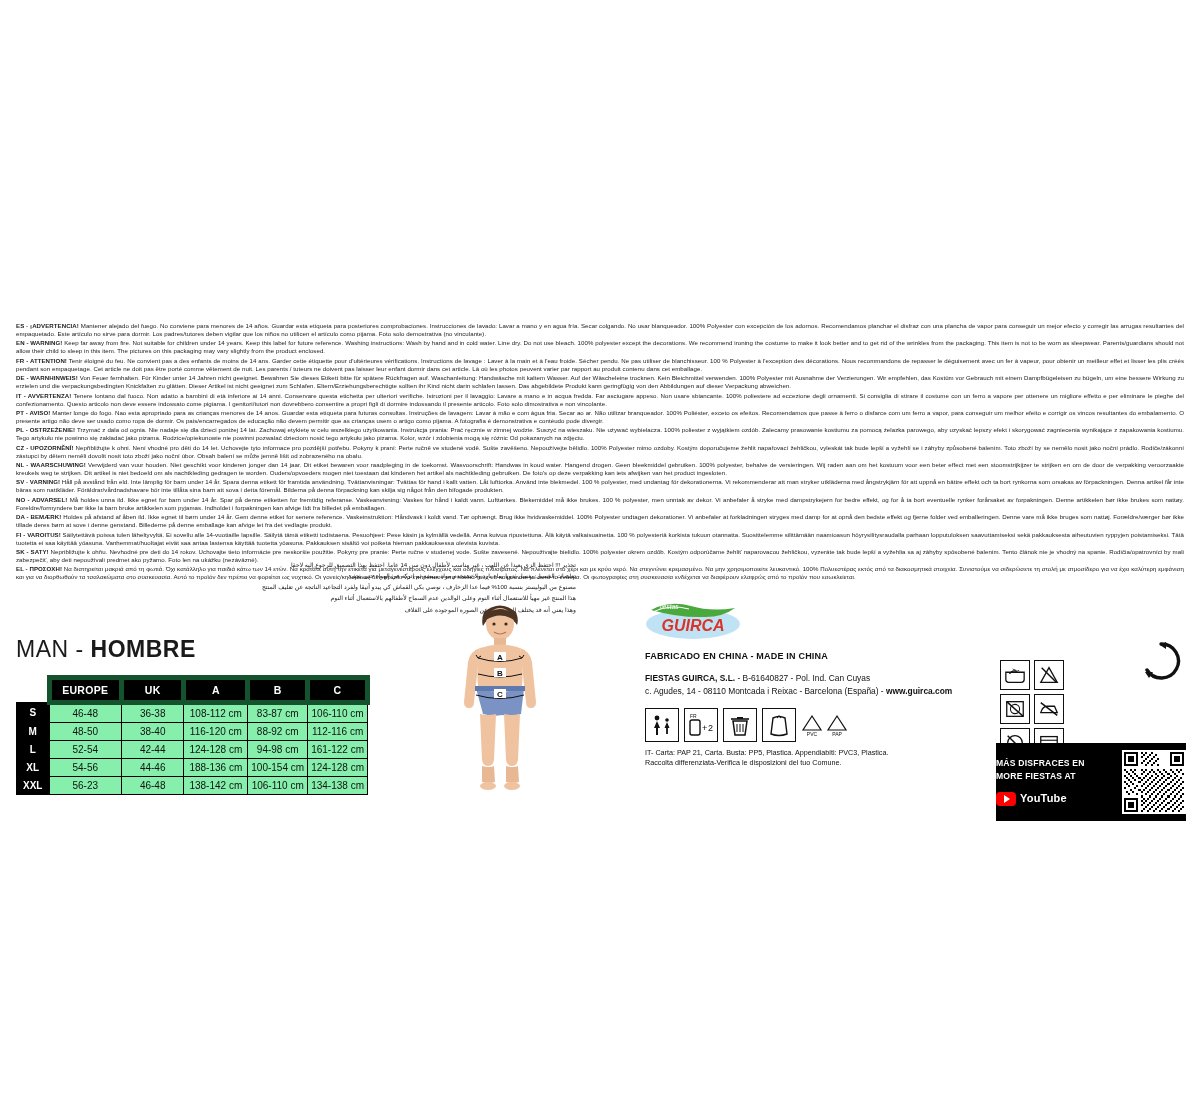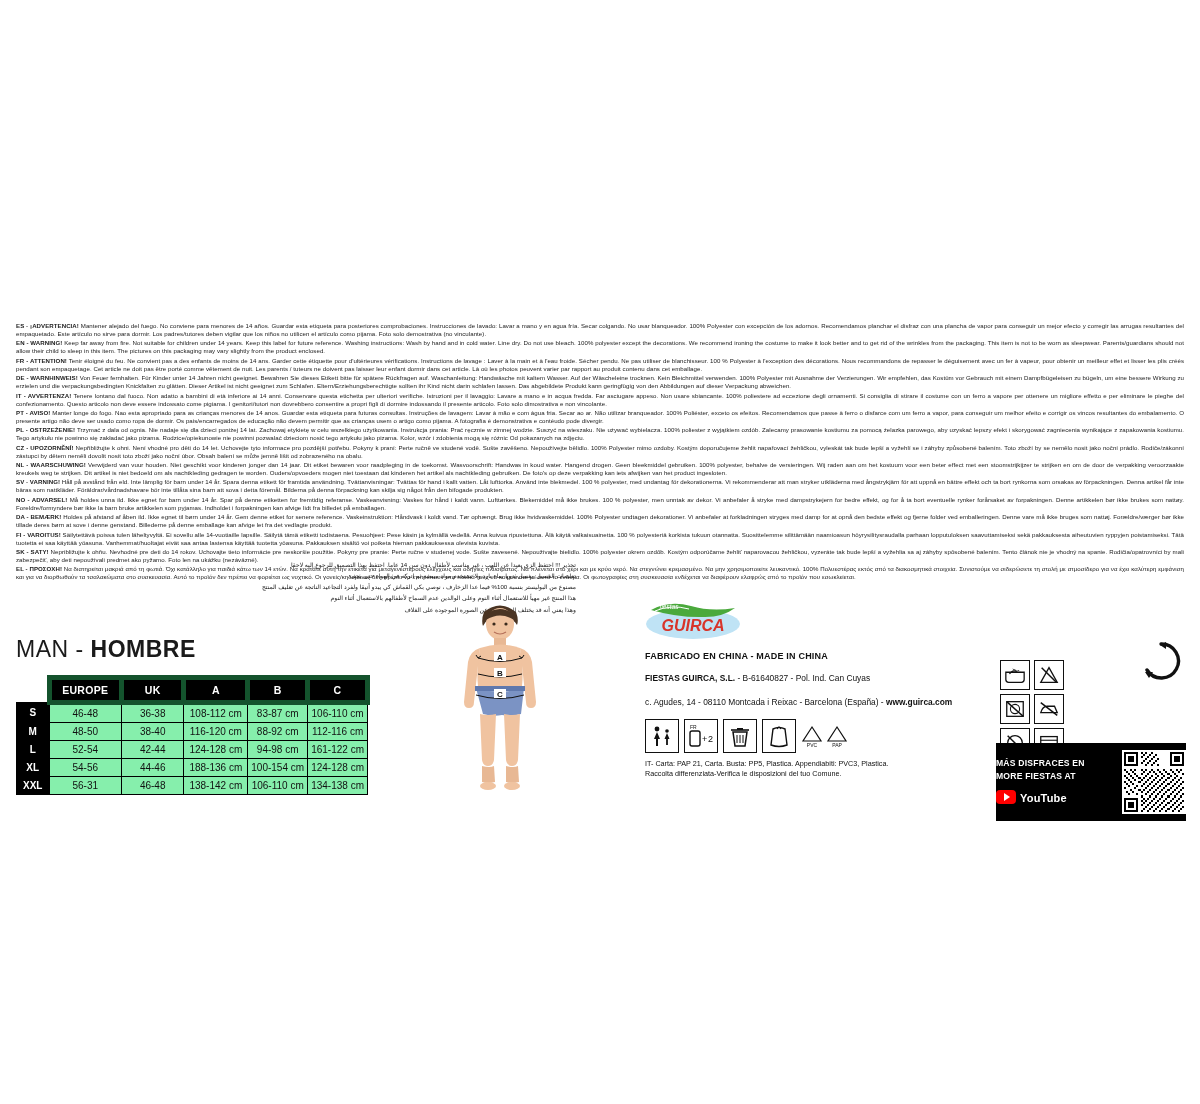--- a/index.html
+++ b/index.html
@@ -120,21 +120,21 @@
     width: 96px;
     height: 44px;
     margin-bottom: 8px;
   }
   #made-in {
     font-size: 9px;
     font-weight: bold;
     letter-spacing: 0.2px;
     margin-bottom: 8px;
   }
-  #company-name { font-size: 8.4px; margin-bottom: 12px; }
+  #company-name { font-size: 8.4px; margin-bottom: 1px; }
   #company-name b { font-weight: bold; }
   #company-addr { font-size: 8.4px; margin-bottom: 10px; }
   #company-addr b { font-weight: bold; }
 
   #pictos-row {
     display: flex;
     align-items: center;
     gap: 5px;
     margin-bottom: 6px;
   }
@@ -199,21 +199,21 @@
   #promo-text {
     flex: 1;
     font-size: 8.6px;
     font-weight: bold;
     line-height: 1.5;
     letter-spacing: 0.2px;
   }
   #yt-pill {
     margin-top: 7px;
     display: inline-flex;
-    align-items: flex-start;
+    align-items: flex-end;
     gap: 4px;
   }
   #yt-mark {
     width: 20px;
     height: 14px;
     background: #ff0000;
     border-radius: 4px;
     display: inline-flex;
     align-items: center;
     justify-content: center;
@@ -309,21 +309,21 @@
       <tr>
         <td class="sz">XL</td>
         <td class="eu">54-56</td>
         <td class="uk">44-46</td>
         <td class="ma">188-136 cm</td>
         <td class="mb">100-154 cm</td>
         <td class="mc">124-128 cm</td>
       </tr>
       <tr>
         <td class="sz">XXL</td>
-        <td class="eu">56-31</td>
+        <td class="eu">56-23</td>
         <td class="uk">46-48</td>
         <td class="ma">138-142 cm</td>
         <td class="mb">106-110 cm</td>
         <td class="mc">134-138 cm</td>
       </tr>
     </tbody>
   </table>
 </div>
 
 <div id="figure-wrap">

